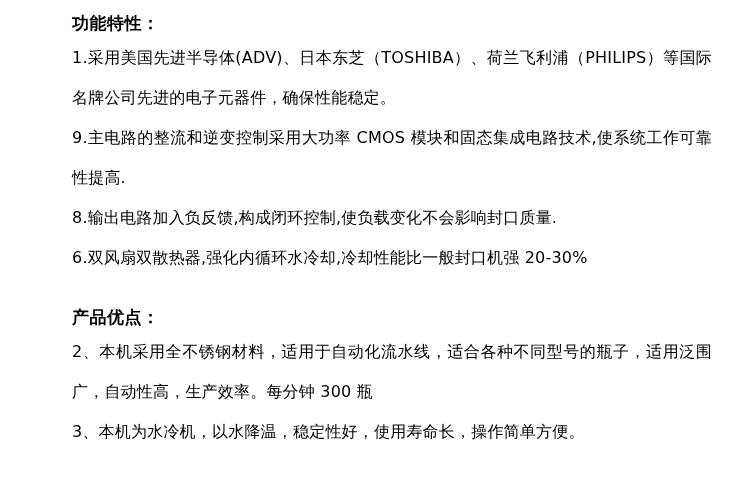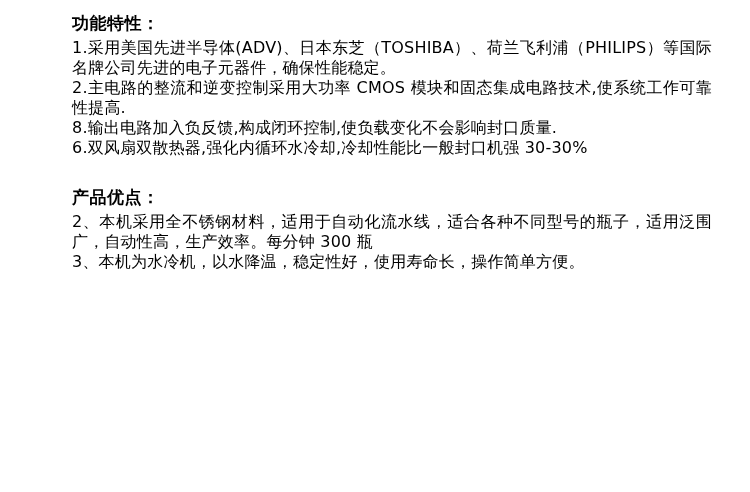--- a/index.html
+++ b/index.html
@@ -25,41 +25,41 @@
   }
   .section-heading {
     font-size: 17px;
     font-weight: bold;
     line-height: 26px;
     margin: 0 0 2px 0;
     letter-spacing: 0.5px;
   }
   .para {
     font-size: 16px;
-    line-height: 20px;
+    line-height: 40px;
     margin: 0;
     text-align: justify;
     text-justify: inter-ideograph;
     letter-spacing: 0.2px;
   }
   .gap {
     height: 26px;
   }
 </style>
 </head>
 <body>
 
 <div class="page">
 
   <div class="section">
     <div class="section-heading">功能特性：</div>
     <p class="para">1.采用美国先进半导体(ADV)、日本东芝（TOSHIBA）、荷兰飞利浦（PHILIPS）等国际名牌公司先进的电子元器件，确保性能稳定。</p>
-    <p class="para">2.主电路的整流和逆变控制采用大功率 CMOS 模块和固态集成电路技术,使系统工作可靠性提高.</p>
+    <p class="para">9.主电路的整流和逆变控制采用大功率 CMOS 模块和固态集成电路技术,使系统工作可靠性提高.</p>
     <p class="para">8.输出电路加入负反馈,构成闭环控制,使负载变化不会影响封口质量.</p>
-    <p class="para">6.双风扇双散热器,强化内循环水冷却,冷却性能比一般封口机强 30-30%</p>
+    <p class="para">6.双风扇双散热器,强化内循环水冷却,冷却性能比一般封口机强 20-30%</p>
   </div>
 
   <div class="gap"></div>
 
   <div class="section">
     <div class="section-heading">产品优点：</div>
     <p class="para">2、本机采用全不锈钢材料，适用于自动化流水线，适合各种不同型号的瓶子，适用泛围广，自动性高，生产效率。每分钟 300 瓶</p>
     <p class="para">3、本机为水冷机，以水降温，稳定性好，使用寿命长，操作简单方便。</p>
   </div>
 

